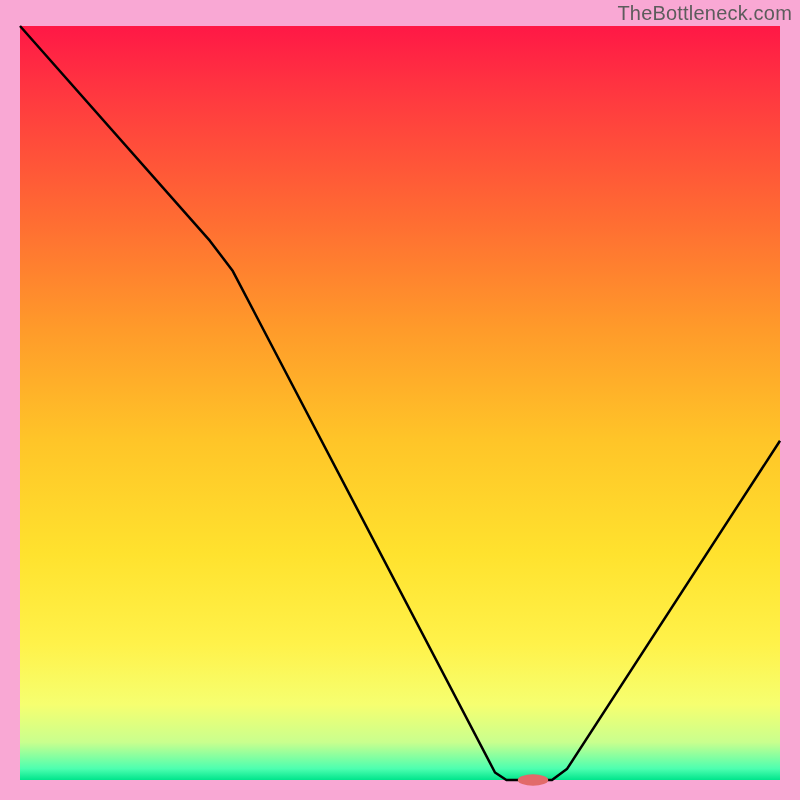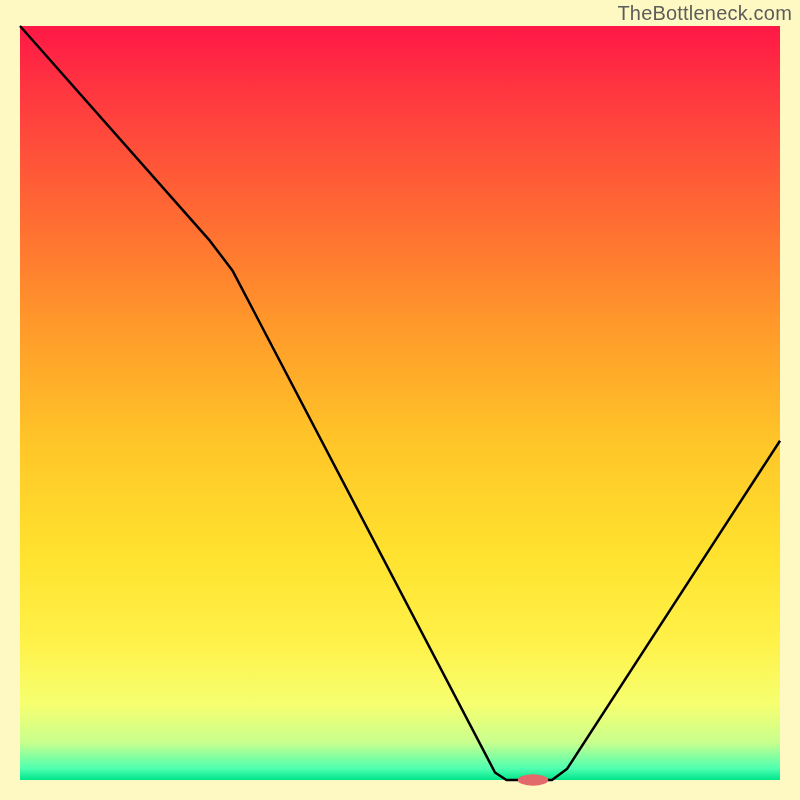--- a/index.html
+++ b/index.html
@@ -7,21 +7,21 @@
     padding: 0;
     width: 800px;
     height: 800px;
     overflow: hidden;
     font-family: Arial, Helvetica, sans-serif;
   }
   .frame {
     position: relative;
     width: 800px;
     height: 800px;
-    background: #fef9c3;
+    background: #f9a8d4;
   }
   .watermark {
     position: absolute;
     top: 2px;
     right: 8px;
     color: #5c5c5c;
     font-size: 20px;
     font-weight: 500;
     letter-spacing: 0.2px;
     z-index: 10;

